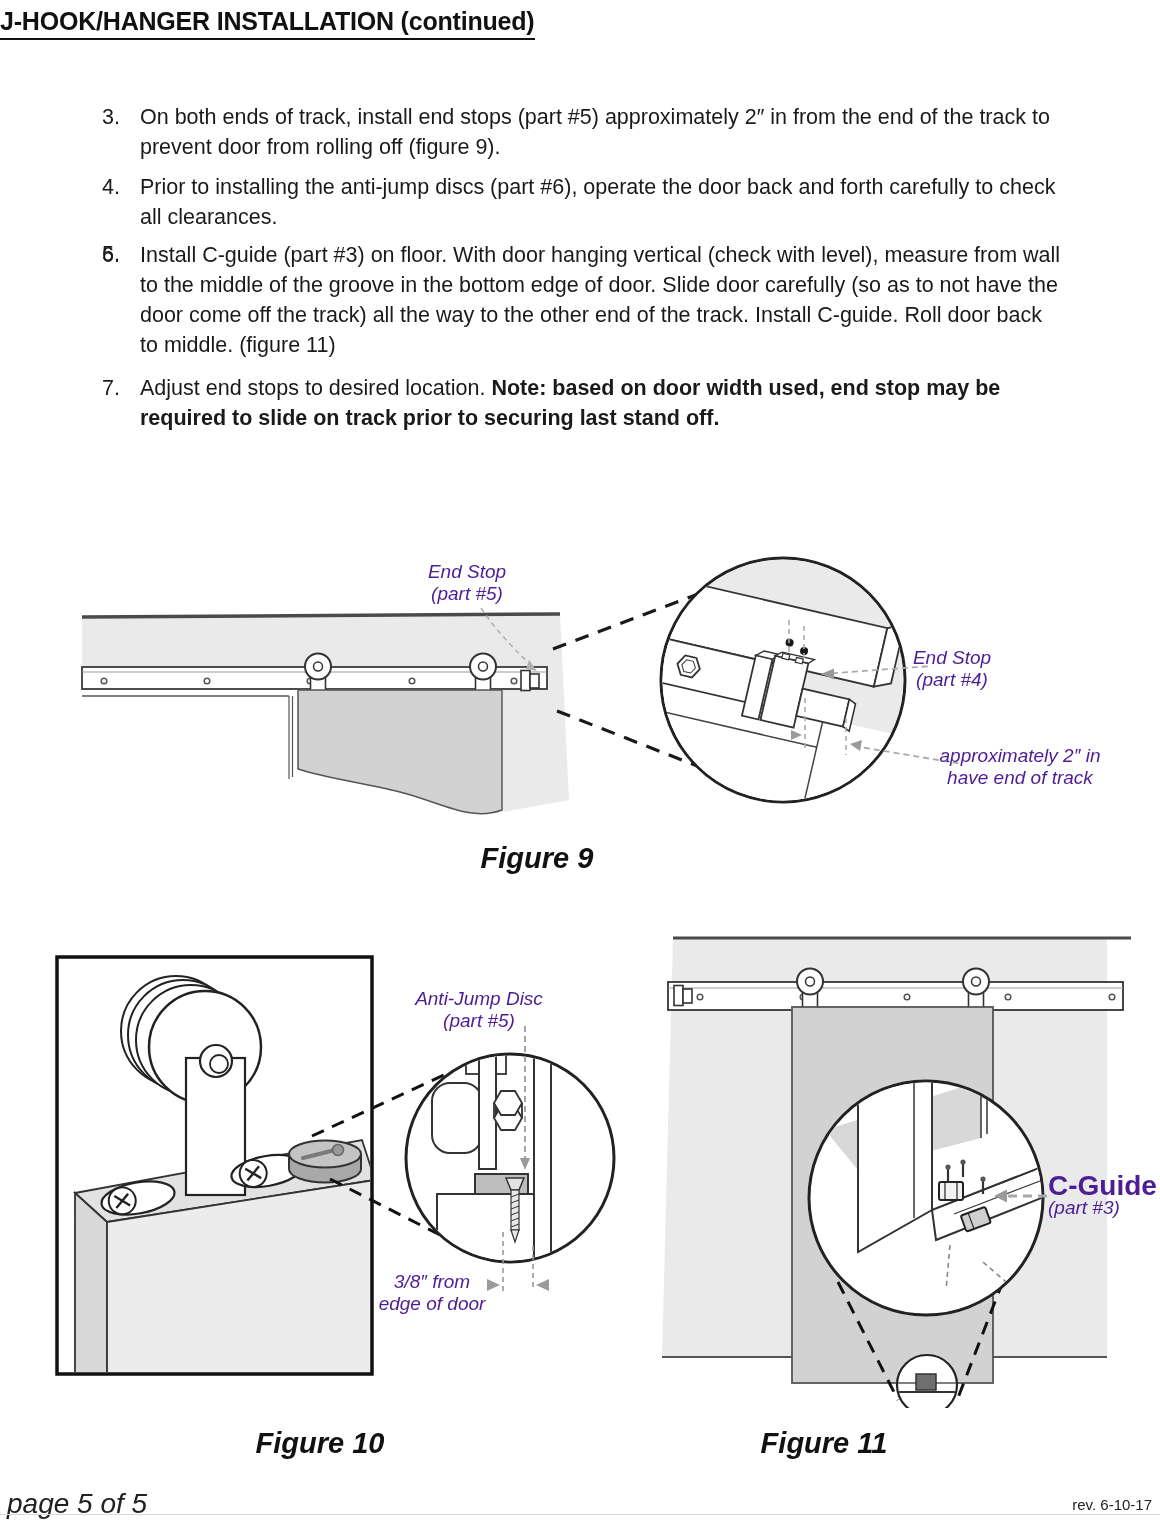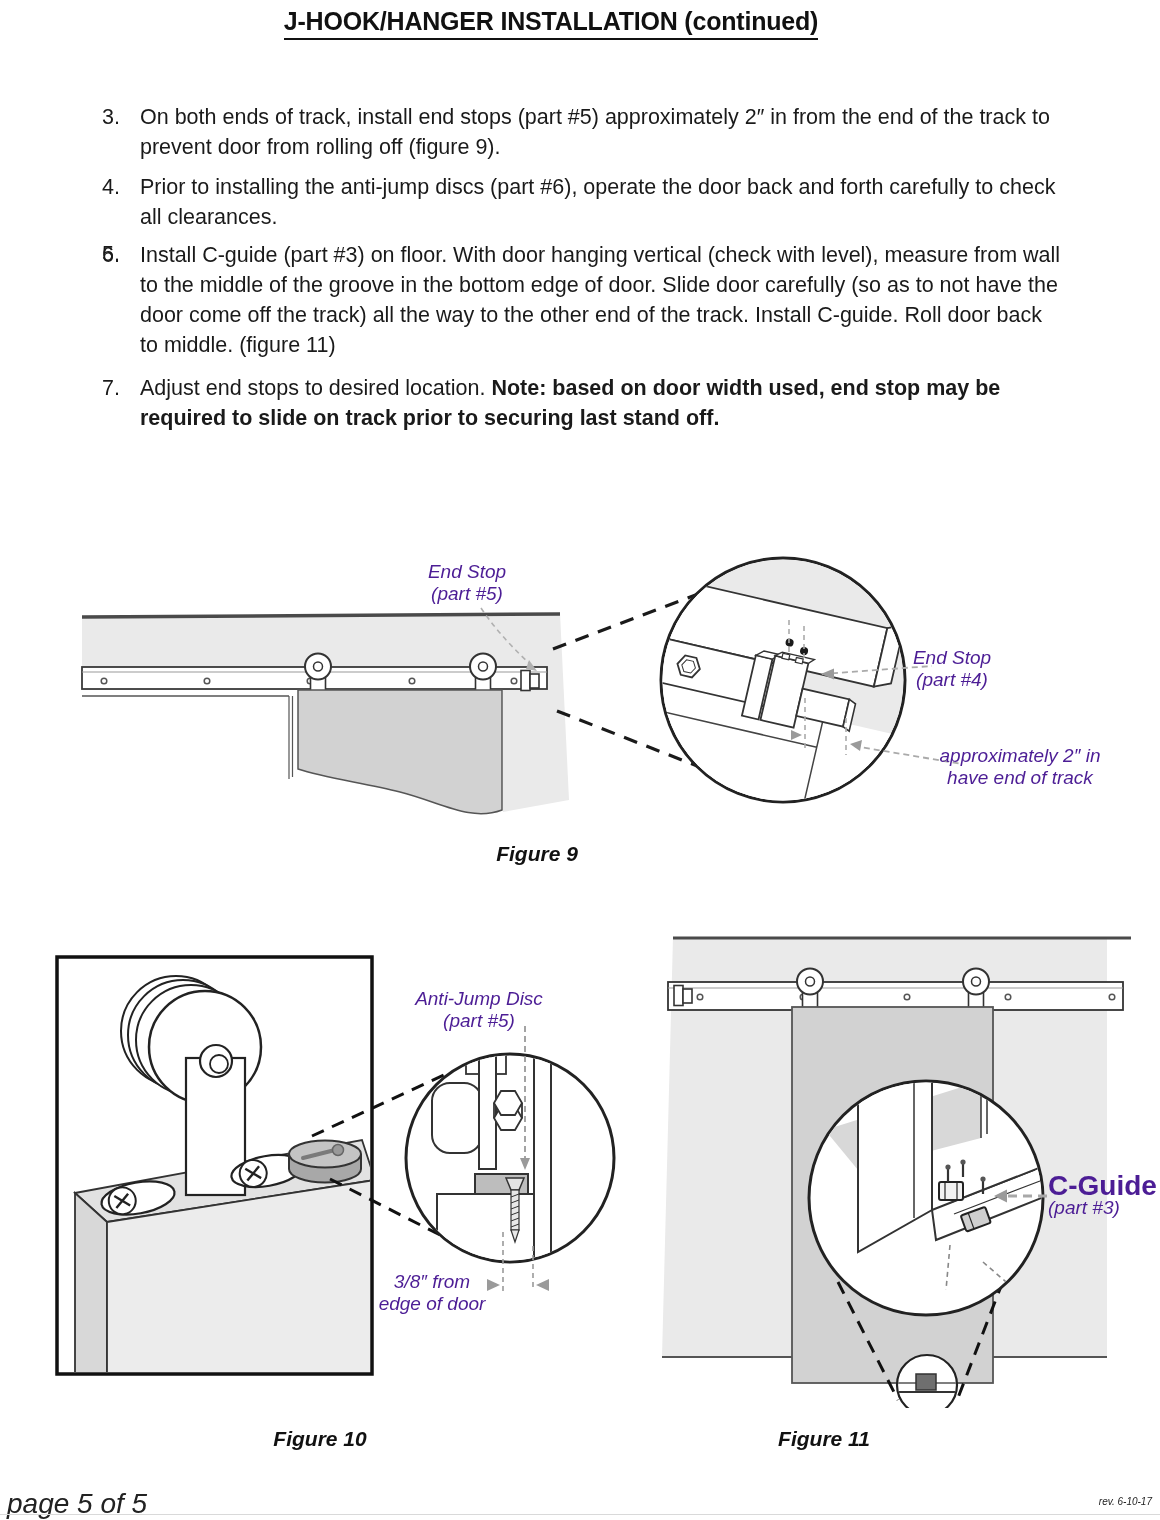--- a/index.html
+++ b/index.html
@@ -11,44 +11,44 @@
     --leader-gray:#9a9a9a;
     --text-color:#1a1a1a;
   }
   *{margin:0;padding:0;box-sizing:border-box;}
   html,body{background:#fff;}
   .page{
     position:relative;width:1160px;height:1520px;background:#ffffff;
     font-family:"Liberation Sans", sans-serif;color:var(--text-color);
     overflow:hidden;
   }
-  .title-wrap{position:absolute;left:0;top:7px;width:1102px;text-align:center;}
+  .title-wrap{position:absolute;left:0;top:7px;width:1102px;text-align:left;}
   .title{
     display:inline-block;font-size:25px;font-weight:bold;letter-spacing:-0.2px;
     border-bottom:2.5px solid #111;padding-bottom:2px;color:#111;
   }
   .steps{position:absolute;left:100px;top:102px;width:962px;font-size:21.5px;line-height:30px;}
   .step{position:relative;padding-left:40px;}
   .step .num{position:absolute;left:2px;top:0;}
   .step.mb10{margin-bottom:10px;} .step.mb7{margin-bottom:7px;}
   .step.mb8{margin-bottom:8px;} .step.mb13{margin-bottom:13px;}
   .step b{font-weight:bold;}
   .fig-label{
     position:absolute;font-size:19px;font-style:italic;line-height:22px;
     text-align:center;color:#4c1d95;
   }
   .fig-label .ln{display:block;}
   .fig-label.left-align{text-align:left;}
   .fig-label .upright{font-style:normal;font-size:28px;font-weight:bold;}
   .fig-caption{
-    position:absolute;font-size:21px;font-weight:bold;font-style:italic;
+    position:absolute;font-size:29px;font-weight:bold;font-style:italic;
     text-align:center;width:160px;color:#111;
   }
   .footer-left{position:absolute;left:7px;top:1488px;font-size:28px;font-style:italic;color:#222;}
-  .footer-right{position:absolute;right:8px;top:1496px;font-size:10px;font-style:italic;color:#222;text-align:center;}
+  .footer-right{position:absolute;right:8px;top:1496px;font-size:15px;color:#222;text-align:center;}
   .scan-line{position:absolute;left:0;top:1514px;width:100%;height:1px;background:#d9d9d9;}
   svg{position:absolute;}
   .fill-wall{fill:var(--wall-gray);}
   .fill-door{fill:var(--door-gray);}
 </style>
 </head>
 <body>
 
 <div class="page">
 

